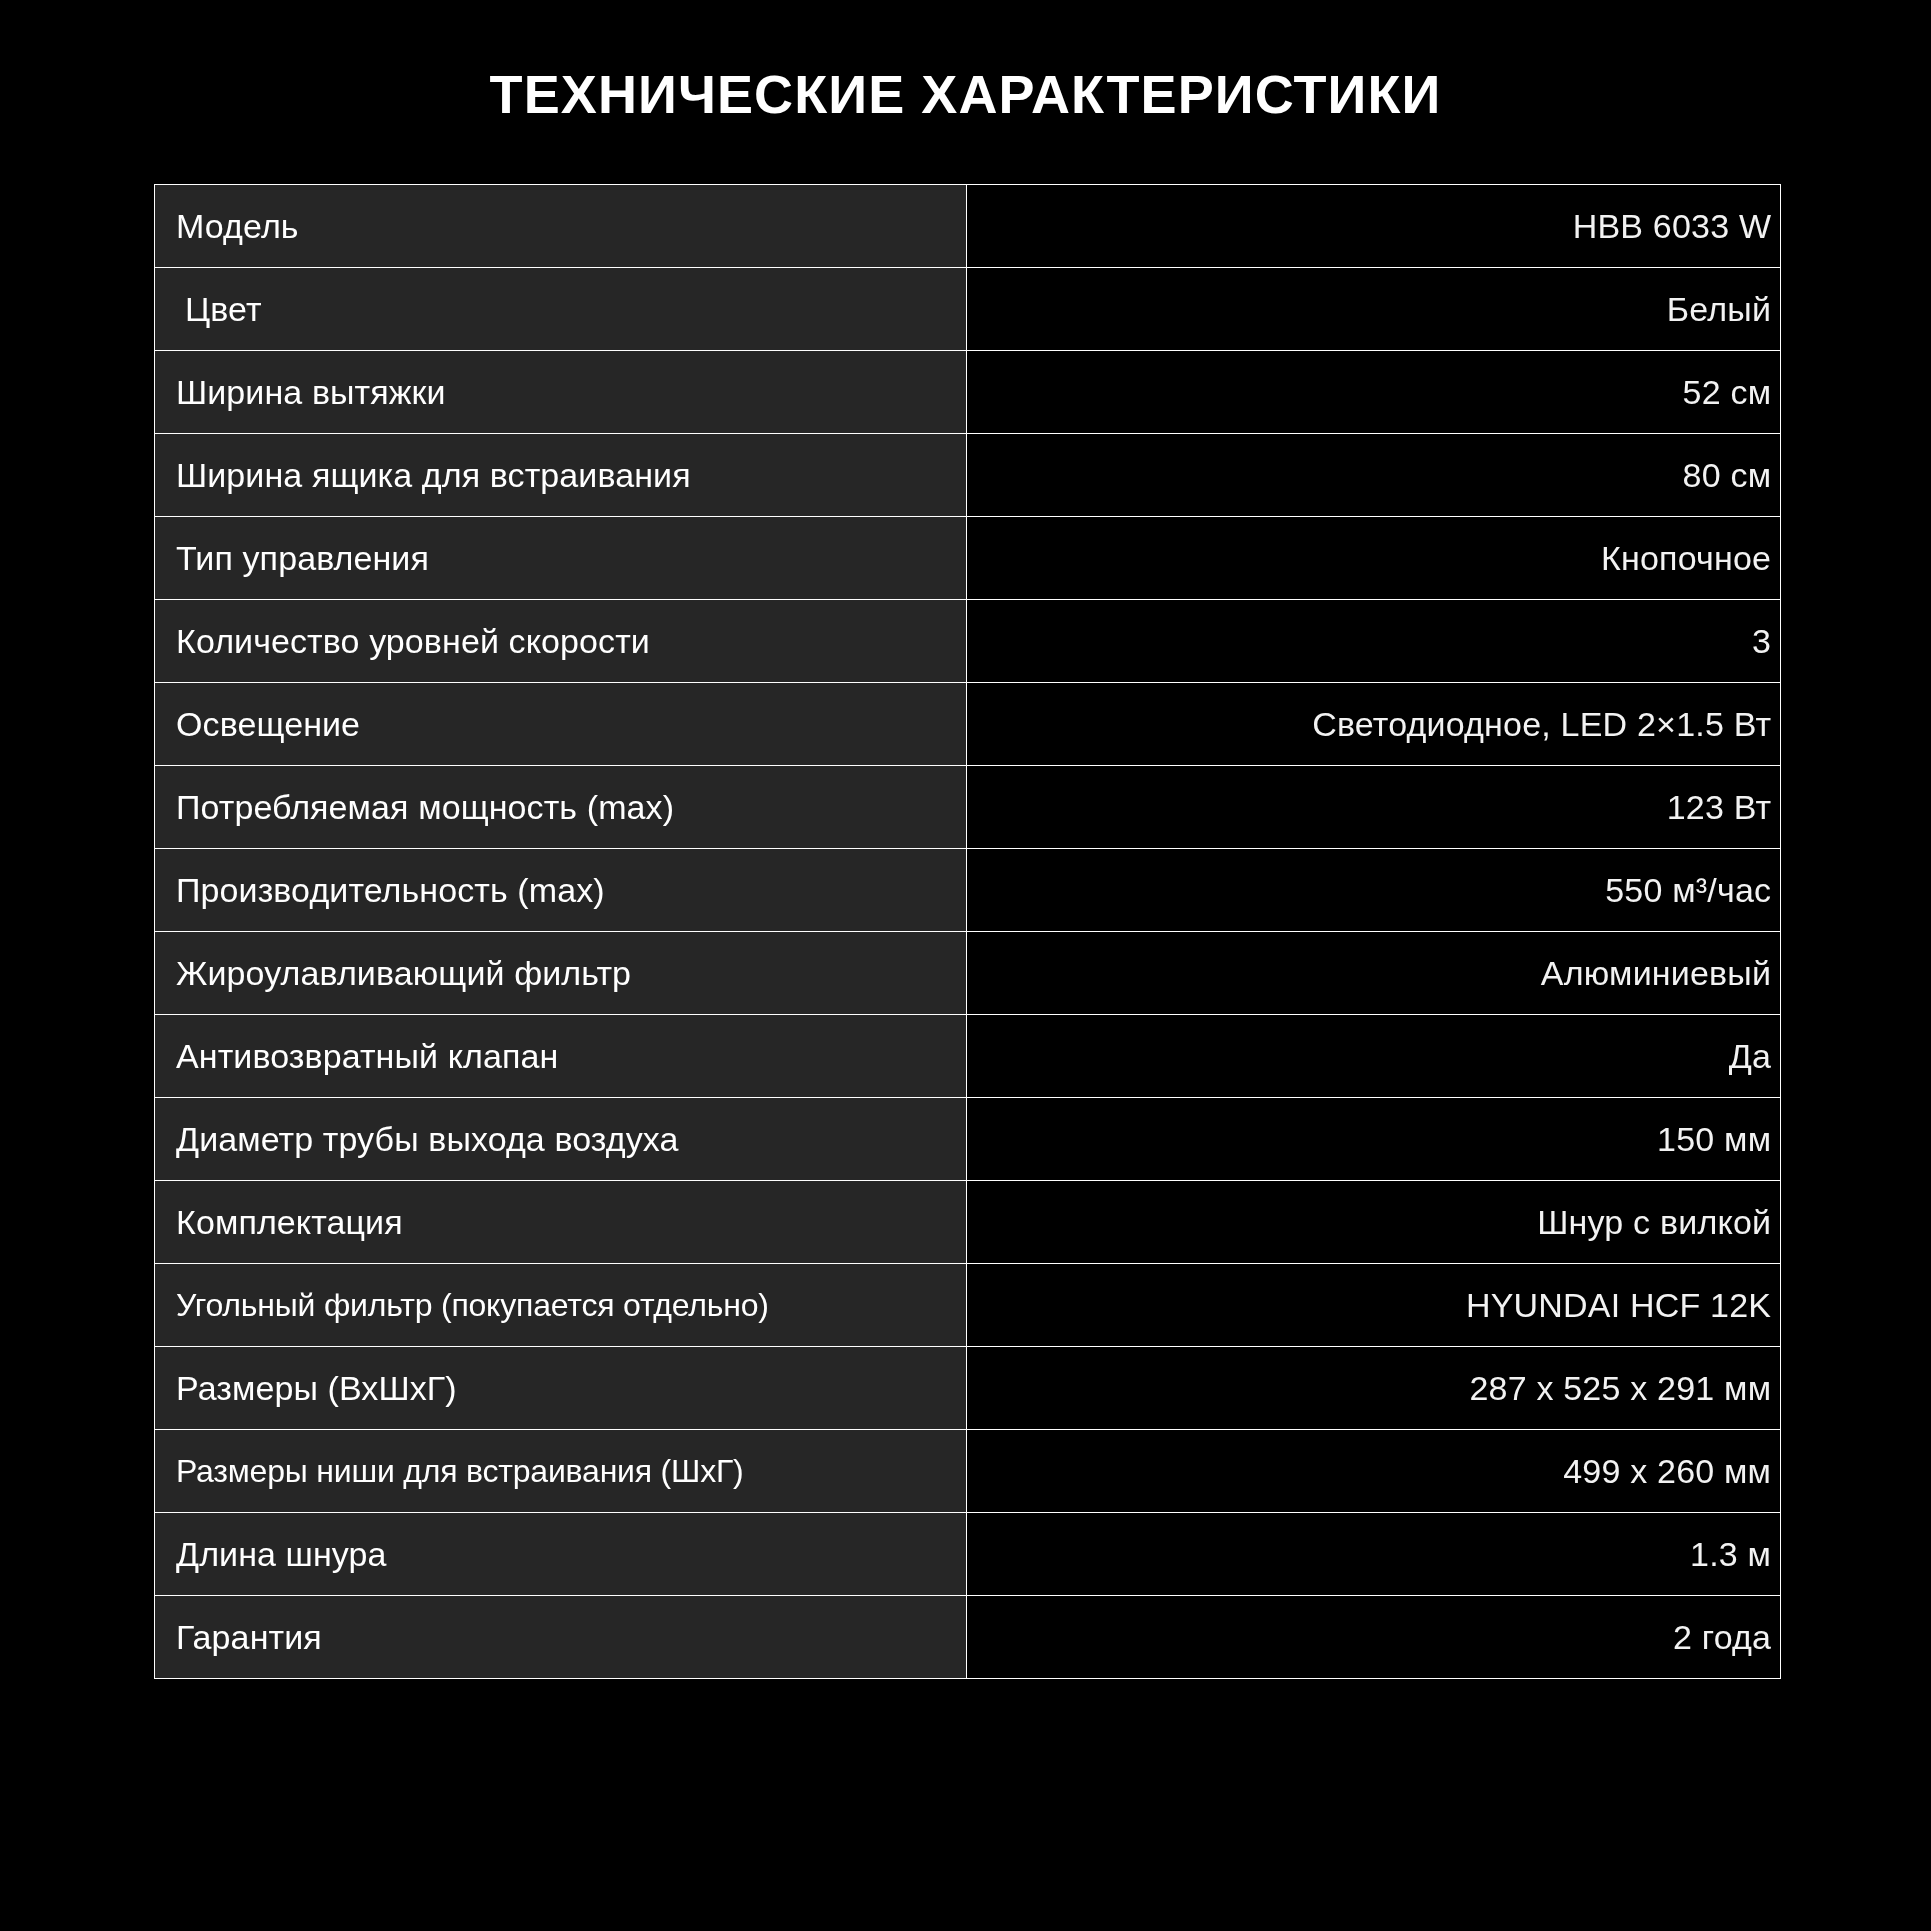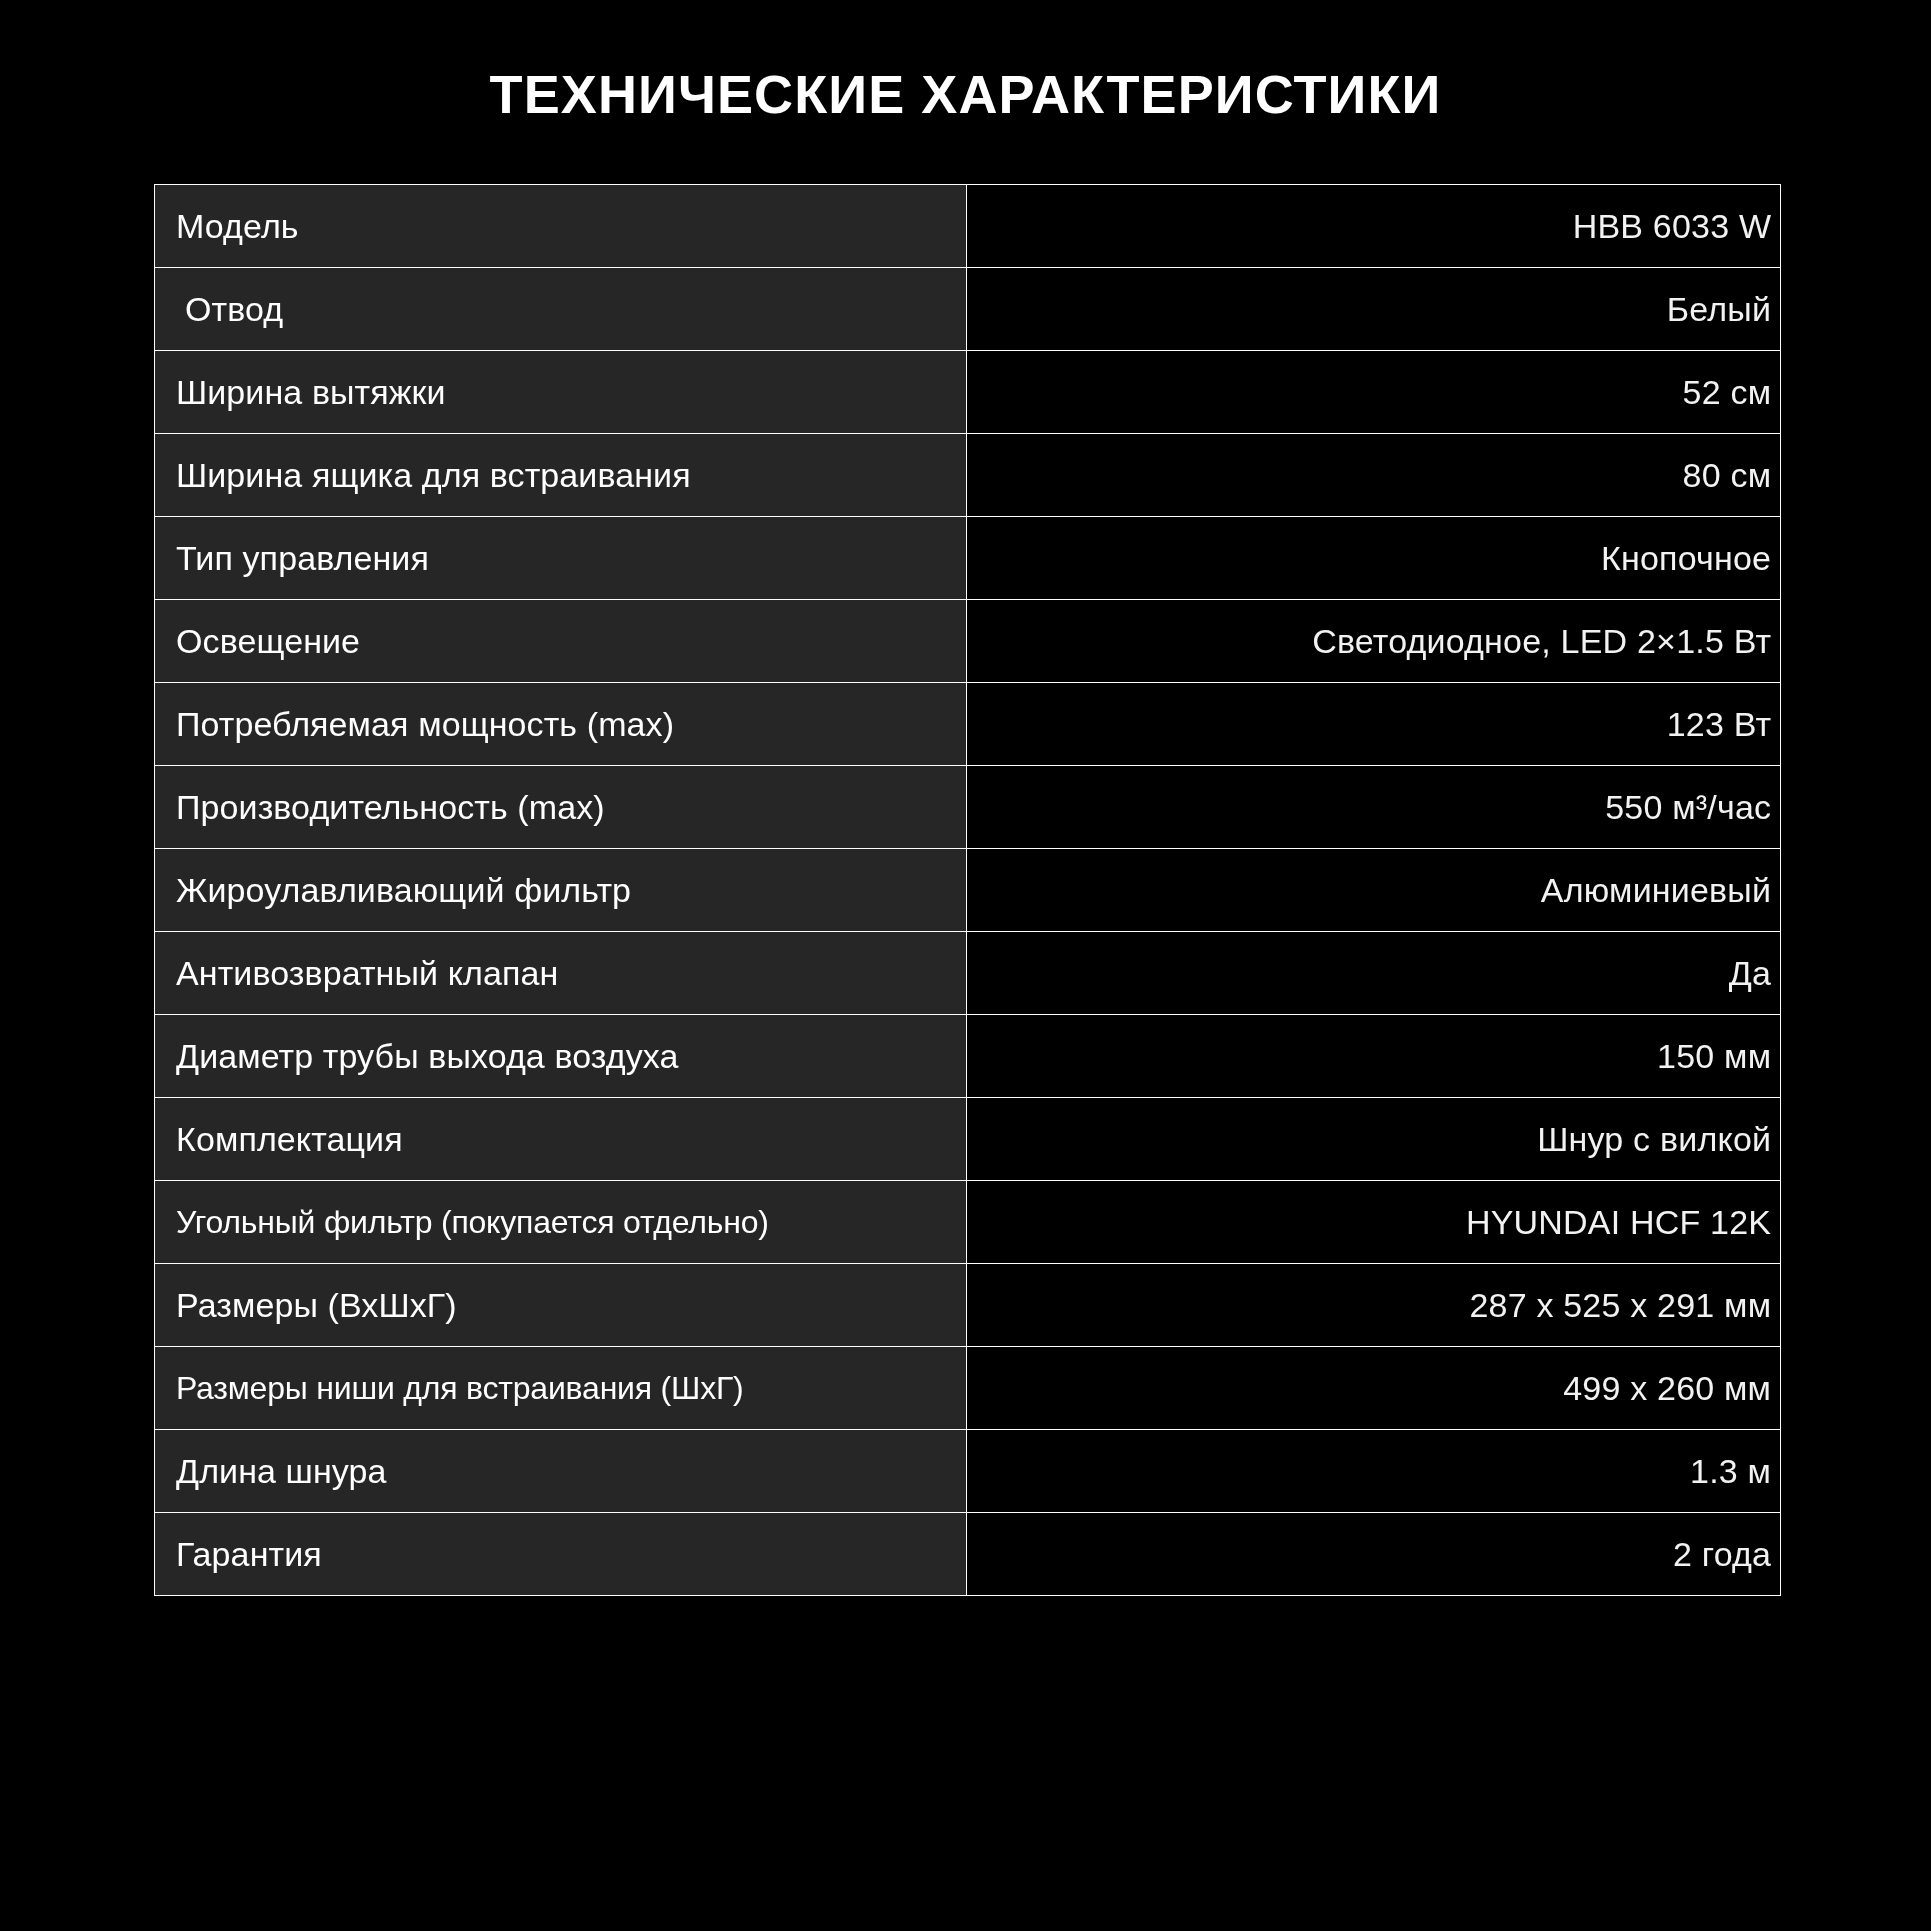--- a/index.html
+++ b/index.html
@@ -118,21 +118,21 @@
         <tr>
           <td class="cell-label">
             <span class="txt">Модель</span>
           </td>
           <td class="cell-value">
             <span class="txt">HBB 6033 W</span>
           </td>
         </tr>
         <tr>
           <td class="cell-label indented">
-            <span class="txt">Отвод</span>
+            <span class="txt">Цвет</span>
           </td>
           <td class="cell-value">
             <span class="txt">Белый</span>
           </td>
         </tr>
         <tr>
           <td class="cell-label">
             <span class="txt">Ширина вытяжки</span>
           </td>
           <td class="cell-value">
@@ -146,20 +146,28 @@
           <td class="cell-value">
             <span class="txt">80 см</span>
           </td>
         </tr>
         <tr>
           <td class="cell-label">
             <span class="txt">Тип управления</span>
           </td>
           <td class="cell-value">
             <span class="txt">Кнопочное</span>
+          </td>
+        </tr>
+        <tr>
+          <td class="cell-label">
+            <span class="txt">Количество уровней скорости</span>
+          </td>
+          <td class="cell-value">
+            <span class="txt">3</span>
           </td>
         </tr>
         <tr>
           <td class="cell-label">
             <span class="txt">Освещение</span>
           </td>
           <td class="cell-value">
             <span class="txt">Светодиодное, LED 2×1.5 Вт</span>
           </td>
         </tr>

